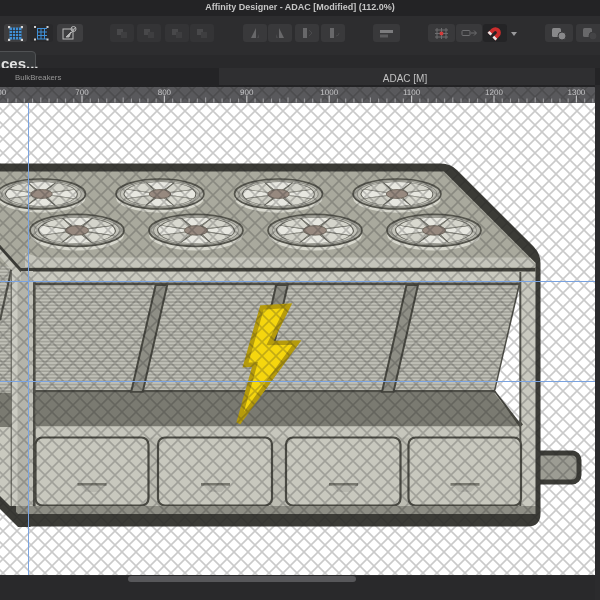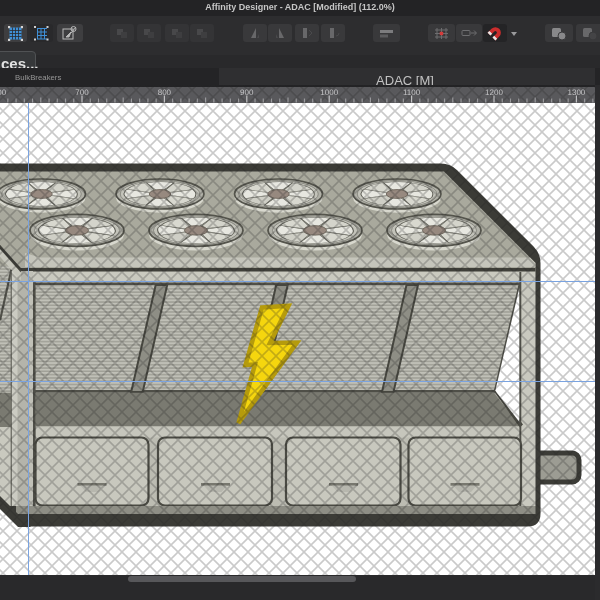--- a/index.html
+++ b/index.html
@@ -154,21 +154,21 @@
     </div>
   </div>
 
 <div class="abs" style="left:0;top:55px;width:600px;height:13px;background:#29292b;"></div>
 <div class="abs" style="left:-10px;top:51px;width:44px;height:17px;background:#36383a;border:1px solid #505254;border-radius:4px;"></div>
 <div class="abs" style="left:1px;top:55px;width:40px;font-size:15px;font-weight:bold;color:#e2e2e2;">ces...</div>
 
 <div class="abs" style="left:0;top:68px;width:600px;height:17px;background:#242426;"></div>
 <div class="abs" style="left:219px;top:68px;width:376px;height:17px;background:#2f2f31;"></div>
 <div class="abs" style="left:15px;top:73px;font-size:7.8px;color:#969696;">BulkBreakers</div>
-<div class="abs" style="left:219px;top:73px;width:372px;text-align:center;font-size:13px;color:#c2c2c2;">ADAC [M]</div>
+<div class="abs" style="left:219px;top:73px;width:372px;text-align:center;font-size:10px;color:#c2c2c2;">ADAC [M]</div>
 
 <div class="abs" style="left:0;top:85px;width:595px;height:490px;">
 <svg width="595" height="490" viewBox="0 0 595 490">
 <defs>
   <pattern id="hatch" width="14" height="14" patternUnits="userSpaceOnUse" patternTransform="translate(10,5)">
     <path d="M-1,-1 L15,15 M15,-1 L-1,15" stroke="rgba(40,40,40,0.24)" stroke-width="1.65" fill="none"></path>
   </pattern>
   <pattern id="louv" width="8" height="3.3" patternUnits="userSpaceOnUse">
     <rect width="8" height="3.3" fill="#c0c0b7"></rect>
     <rect width="8" height="1.5" y="1.8" fill="#a0a097"></rect>

